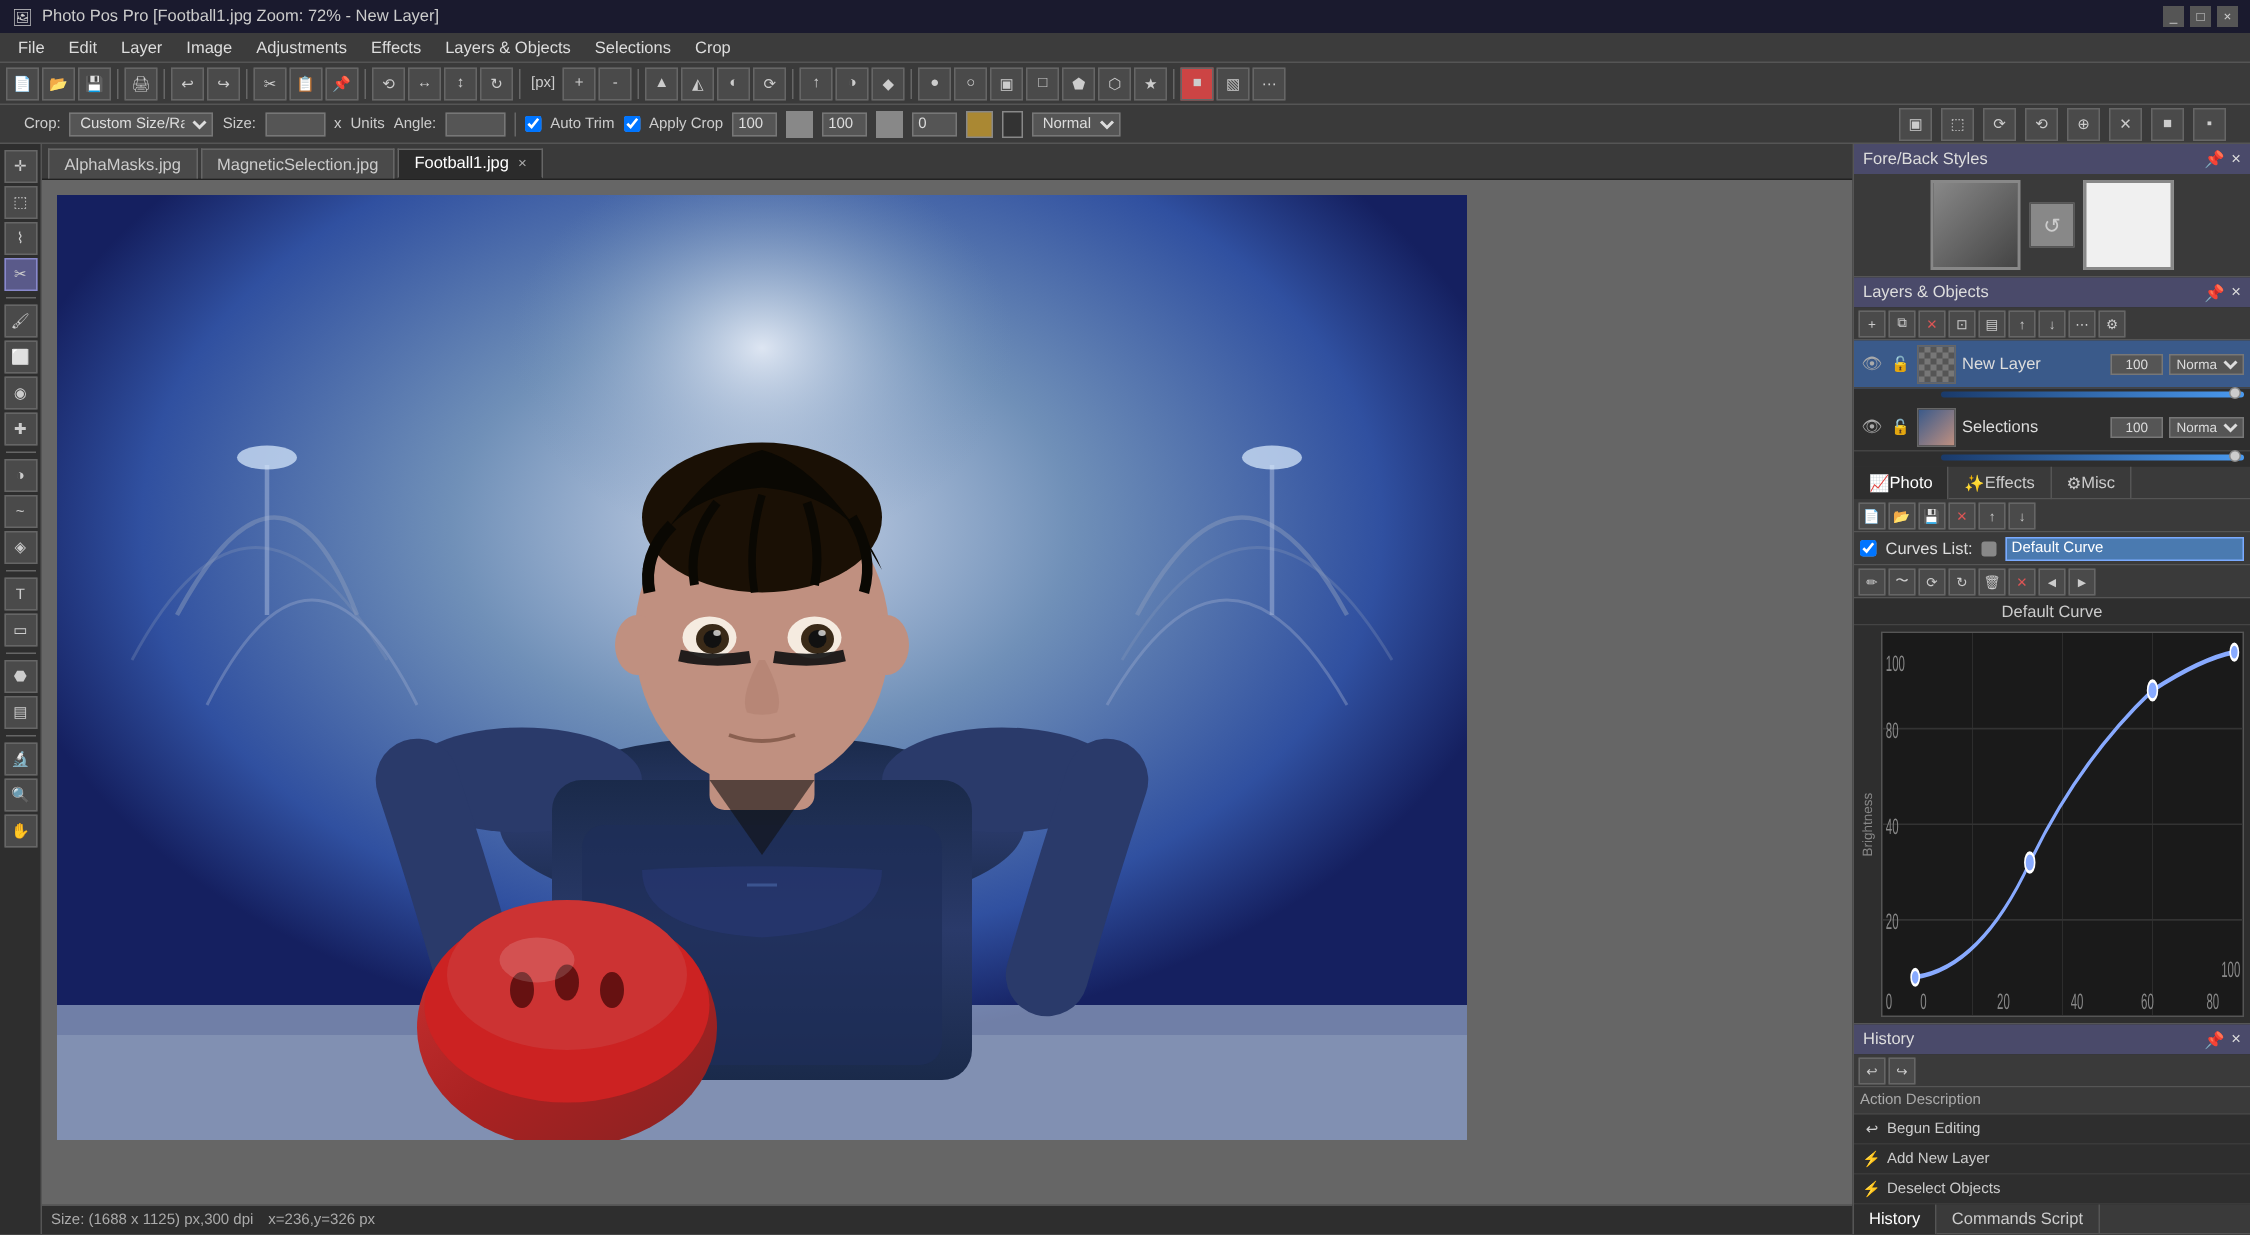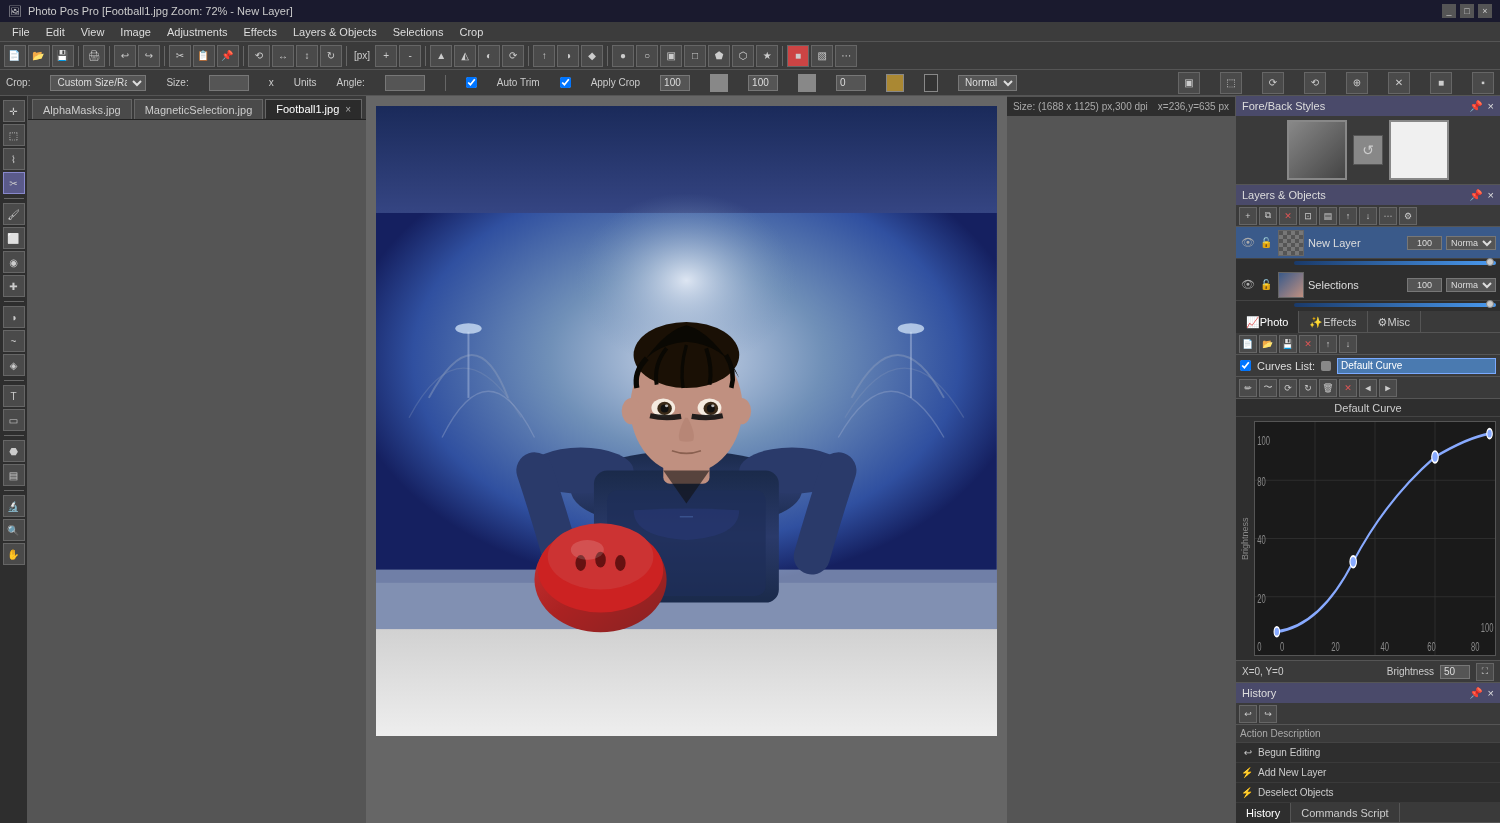--- a/index.html
+++ b/index.html
@@ -84,22 +84,22 @@
       font-size: 10px;
       padding: 0 2px;
     }
 
     
     #crop-toolbar {
       background: #3a3a3a;
       height: 26px;
       display: flex;
       align-items: center;
-      padding: 0 6px;
-      gap: 20px;
+      padding: 0 16px;
+      gap: 6px;
       flex-shrink: 0;
       border-bottom: 1px solid #555;
       font-size: 10px;
       color: #ccc;
     }
     #crop-toolbar input[type="text"] {
       background: #555; border: 1px solid #777; color: #ddd;
       height: 16px; padding: 0 3px; font-size: 10px; width: 80px;
     }
     #crop-toolbar input[type="checkbox"] { width: 11px; height: 11px; }
@@ -138,21 +138,21 @@
       border: 1px solid #666;
       display: flex; align-items: center; justify-content: center;
       cursor: pointer; color: #ccc; font-size: 10px;
     }
     .tool-sep { width: 20px; height: 1px; background: #666; margin: 2px 0; }
 
     
     #canvas-area {
       flex: 1;
       display: flex;
-      flex-direction: row;
+      flex-direction: column;
       background: #555;
       overflow: hidden;
       justify-content: space-between;
     }
 
     #tabs-bar {
       height: 24px;
       background: #3a3a3a;
       display: flex;
       align-items: flex-end;
@@ -584,21 +584,21 @@
   <div class="title-controls">
     <span>_</span>
     <span>□</span>
     <span>×</span>
   </div>
 </div>
 
 <div id="menu-bar">
   <span>File</span>
   <span>Edit</span>
-  <span>View</span>
+  <span>Layer</span>
   <span>Image</span>
   <span>Adjustments</span>
   <span>Effects</span>
   <span>Layers &amp; Objects</span>
   <span>Selections</span>
   <span>Crop</span>
 </div>
 
 <div class="toolbar-row">
   <button class="toolbar-btn">📄</button>
@@ -843,21 +843,21 @@
             <path d="M 390,450 Q 470,445 550,450 Q 550,490 470,495 Q 390,490 390,450Z" fill="#2a3a7a" opacity="0.5"></path>
 
             <line x1="460" y1="460" x2="480" y2="460" stroke="#4a6aaa" stroke-width="2" opacity="0.6"></line>
           </svg>
         </div>
       </div>
     </div>
 
     <div id="status-bar">
       <span>Size: (1688 x 1125) px,300 dpi</span>
-      <span>x=236,y=635 px</span>
+      <span>x=236,y=326 px</span>
     </div>
 
   </div>
 
   <div id="right-panel">
 
     <div id="fore-back-panel">
       <div class="panel-title-bar">
         <span>Fore/Back Styles</span>
         <div class="panel-controls">
@@ -1012,27 +1012,20 @@
 
             <circle cx="165" cy="18" r="3" fill="#88aaff" stroke="white" stroke-width="1"></circle>
 
             <circle cx="20" cy="108" r="2.5" fill="#88aaff" stroke="white" stroke-width="1"></circle>
 
             <circle cx="215" cy="6" r="2.5" fill="#88aaff" stroke="white" stroke-width="1"></circle>
           </svg>
         </div>
       </div>
 
-      <div class="curve-values-row">
-        <span class="curve-val-label">X=0, Y=0</span>
-        <div style="flex:1;"></div>
-        <span class="curve-val-label">Brightness</span>
-        <input type="text" class="curve-val-input" value="50" style="">
-        <div class="curve-ctrl-btn">⛶</div>
-      </div>
     </div>
 
     <div id="history-panel">
       <div class="panel-title-bar">
         <span>History</span>
         <div class="panel-controls">
           <span>📌</span>
           <span>×</span>
         </div>
       </div>

